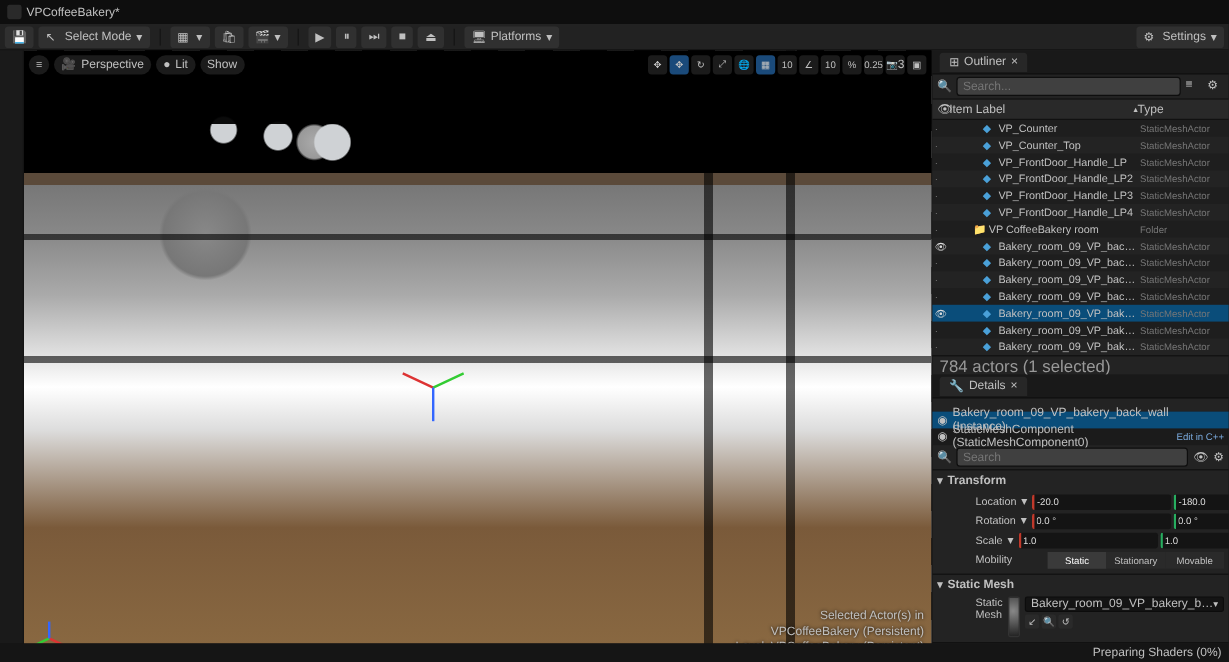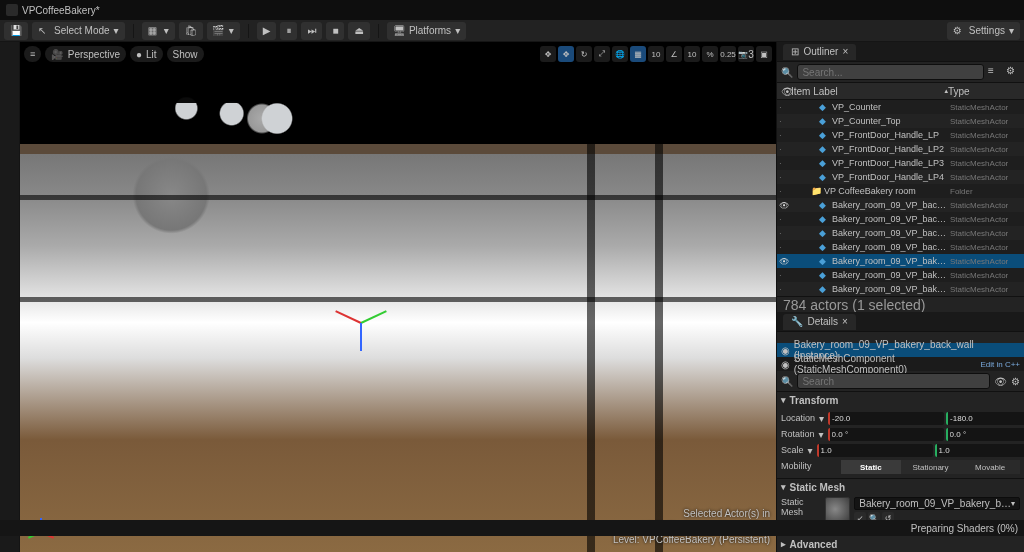--- a/index.html
+++ b/index.html
@@ -99,37 +99,37 @@
 
 .filter-row { display:flex; flex-wrap:wrap; gap:2px; padding:3px 4px; }
 .chip { height:13px; padding:0 6px; background:#2e2e2e; border-radius:2px; font-size:8px; display:flex; align-items:center; cursor:pointer;}
 .chip.on { background:#1a4a7a; }
 
 .section { border-top:1px solid #111; }
 .section-head { height:16px; display:flex; align-items:center; padding:0 4px; gap:4px; font-size:9px; font-weight:bold; cursor:pointer;}
 .section-body { padding:2px 4px 4px 4px; }
 
 .prop-row { display:flex; align-items:center; height:16px; gap:4px; }
-.prop-label { width:56px; font-size:9px; }
+.prop-label { width:56px; font-size:9px;margin-left:32px; }
 .prop-vals { flex:1; display:flex; gap:2px; }
 .numf { flex:1; display:flex; align-items:center; height:13px; background:#141414; border-radius:2px; overflow:hidden; }
 .numf .bar { width:2px; height:100%; }
 .numf input { flex:1; background:transparent; border:0; height:100%; padding:0 2px; font-size:8px; color:#ddd; }
 .numf .bar.x{ background:#c0392b;} .numf .bar.y{ background:#27ae60;}
 
 .mobility { display:flex; gap:0; margin-top:2px; }
 .mobility .mb { flex:1; height:14px; background:#2a2a2a; display:flex; align-items:center; justify-content:center; font-size:8px; cursor:pointer;}
-.mobility .mb.sel { background:#3a3a3a; color:#fff; font-weight:bold;}
+.mobility .mb.sel { background:#3a3a3a; color:#fff; font-weight:normal;}
 
 .thumb { width:34px; height:34px; background:#111; border:1px solid #333; border-radius:2px; }
 .thumb.inner { background:radial-gradient(circle at 40% 35%, #888 0%, #555 50%, #222 100%);}
 .meshdrop { flex:1; background:#141414; border:1px solid #0c0c0c; height:14px; padding:0 4px; font-size:8px; display:flex; align-items:center; border-radius:2px; cursor:pointer;}
 .mini { width:12px; height:12px; display:flex; align-items:center; justify-content:center; background:#2a2a2a; border-radius:2px; font-size:8px; cursor:pointer;}
 
-.statusbar { position:absolute; left:0; right:0; bottom:16px; height:16px; background:#151515; display:flex; align-items:center; padding:0 6px; gap:6px; font-size:8px; color:#888;}
+.statusbar { position:absolute; left:0; right:0; bottom:0; height:16px; background:#151515; display:flex; align-items:center; padding:0 6px; gap:6px; font-size:8px; color:#888;}
 </style>
 </head>
 <body>
 
 <div class="titlebar">
   <span class="logo"></span>
   <span class="title">VPCoffeeBakery*</span>
 </div>
 
 <div class="toolbar">

